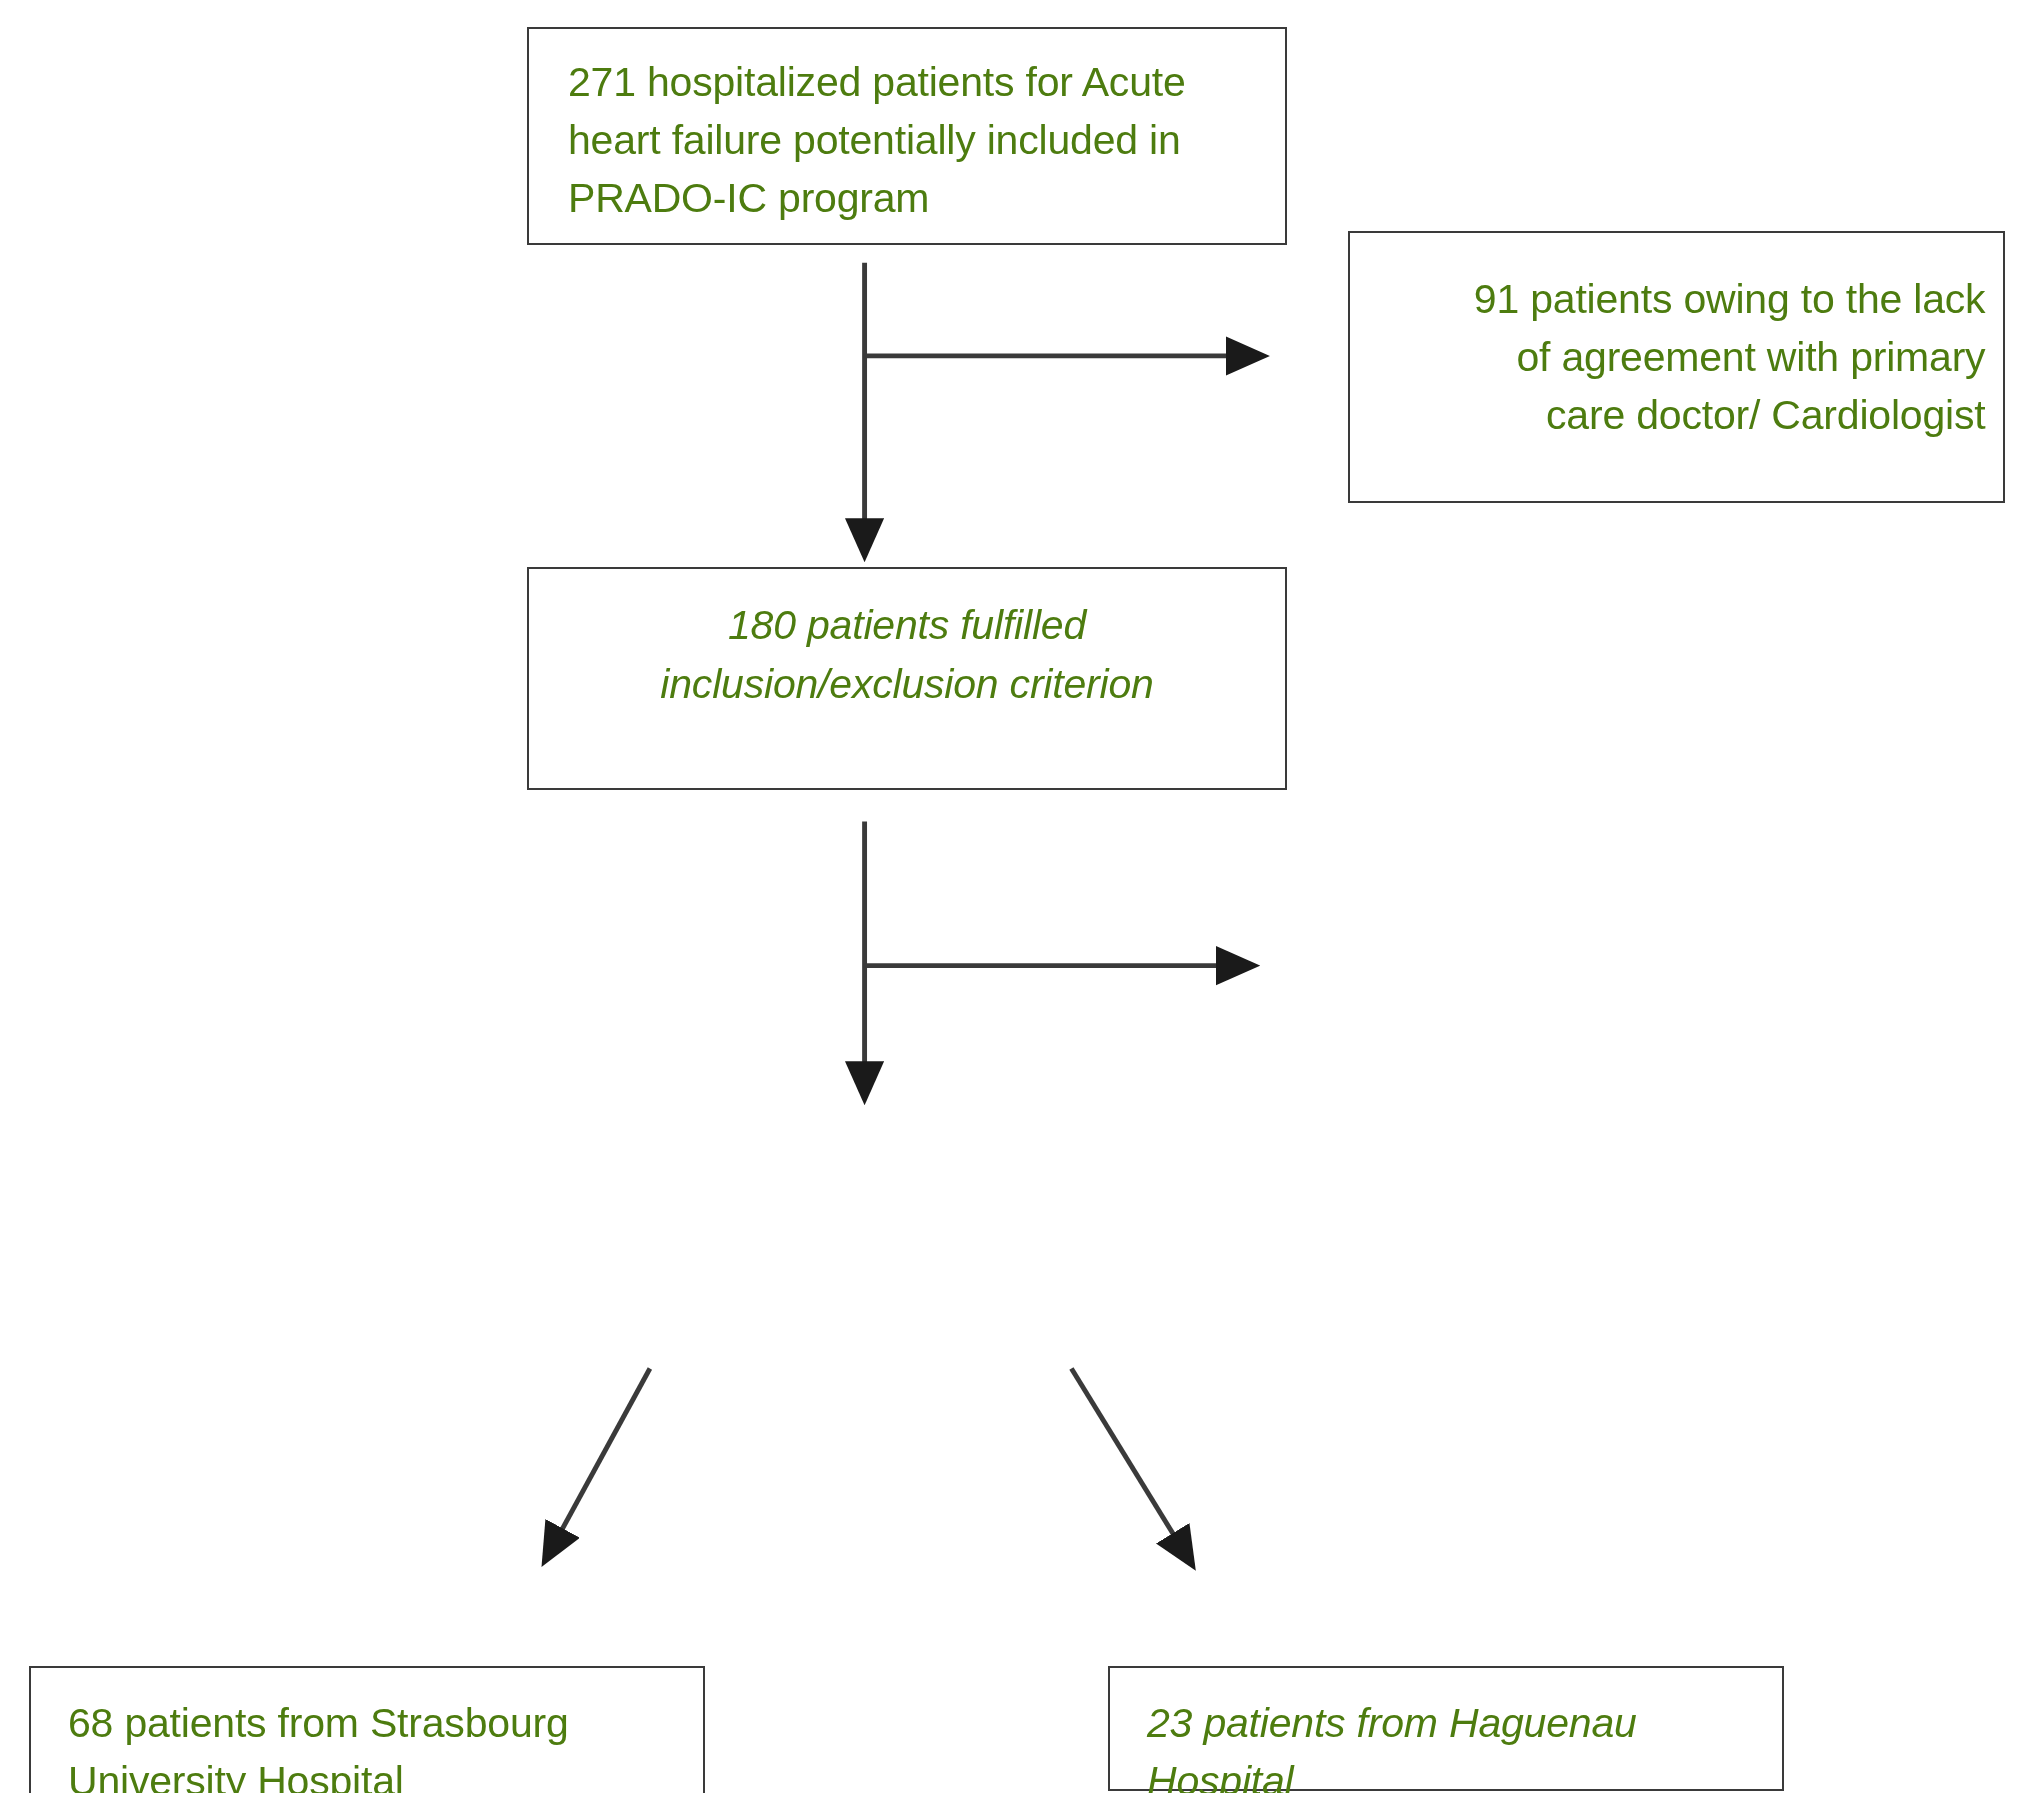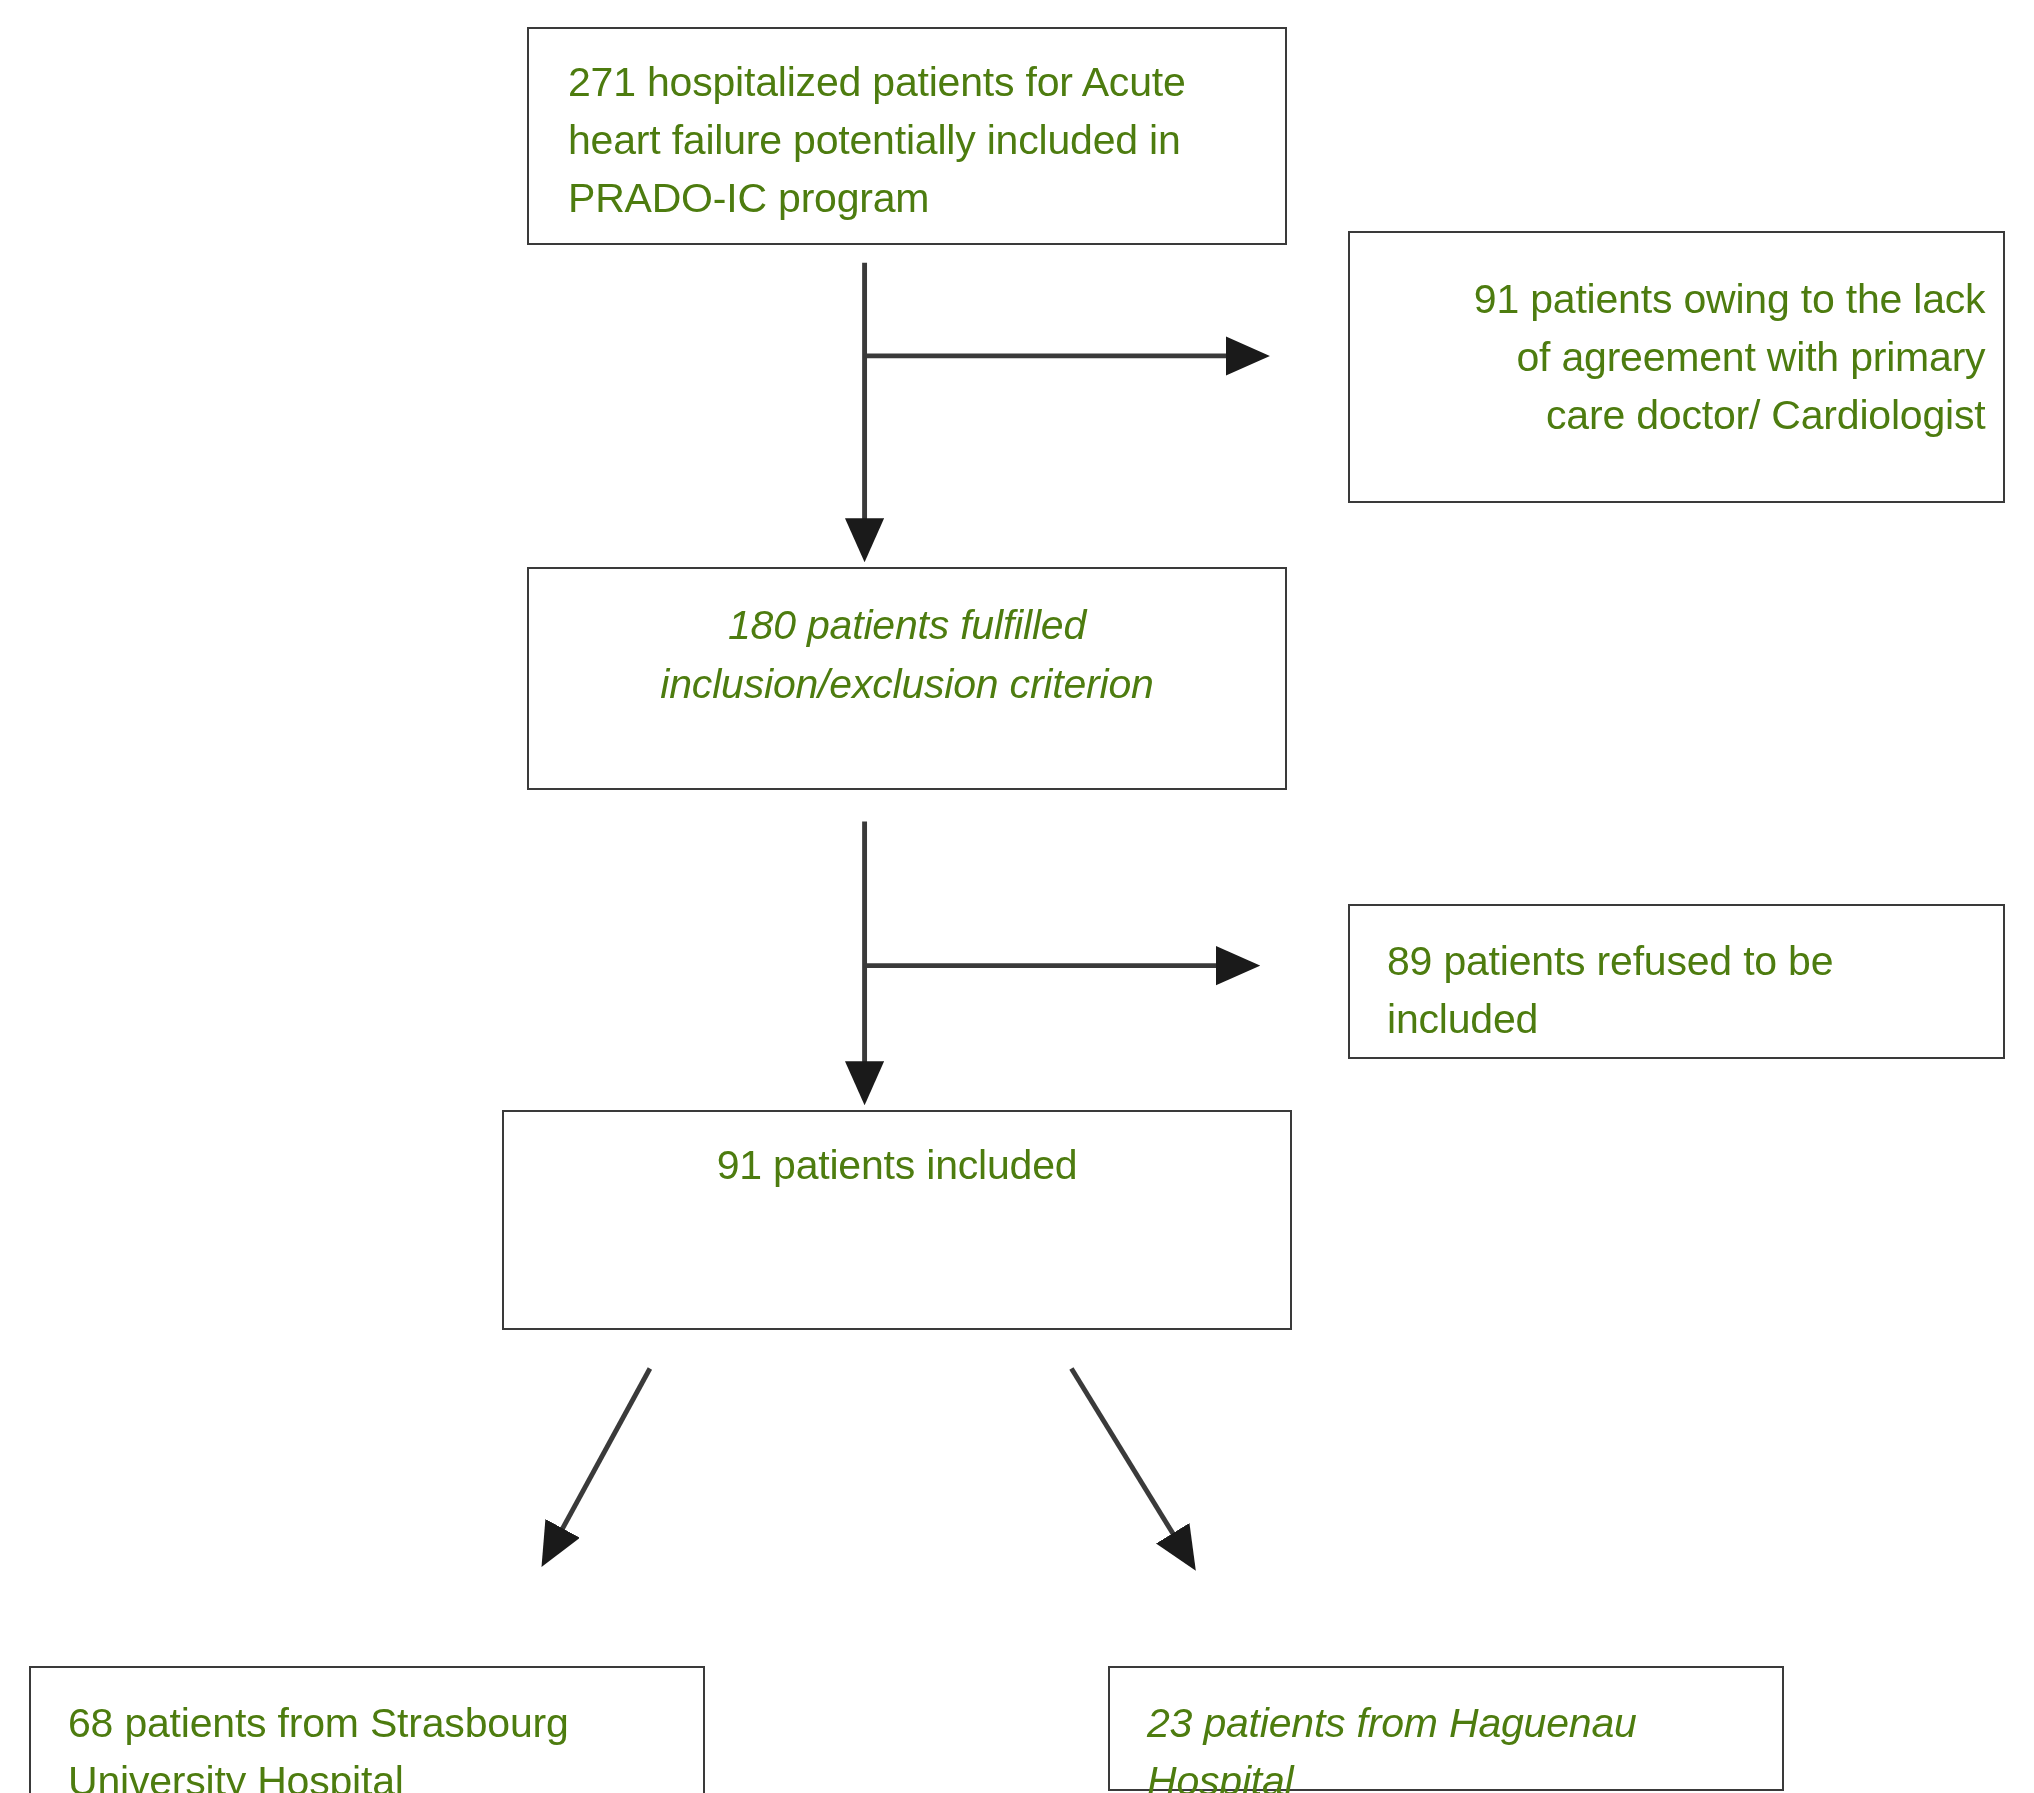--- a/index.html
+++ b/index.html
@@ -108,28 +108,21 @@
     <div class="node-text">91 patients owing to the lack
 of agreement with primary
 care doctor/ Cardiologist</div>
   </div>
 
   <div class="node centered" id="node-eligible">
     <div class="node-text">180 patients fulfilled
 inclusion/exclusion criterion</div>
   </div>
 
-  <div class="node" id="node-refused">
-    <div class="node-text">89 patients refused to be
-included</div>
-  </div>
 
-  <div class="node centered" id="node-included">
-    <div class="node-text">91 patients included</div>
-  </div>
 
   <div class="node" id="node-strasbourg">
     <div class="node-text">68 patients from Strasbourg
 University Hospital</div>
   </div>
 
   <div class="node" id="node-haguenau">
     <div class="node-text">23 patients from Haguenau
 Hospital</div>
   </div>

